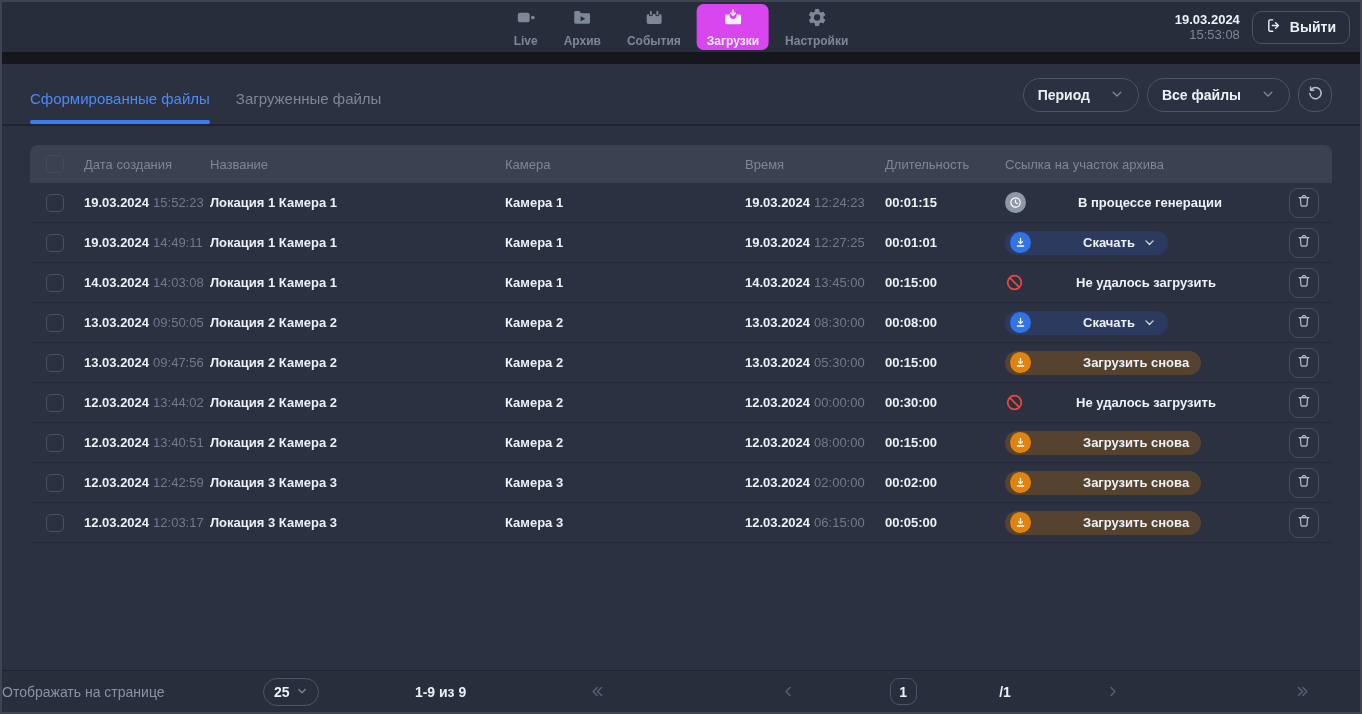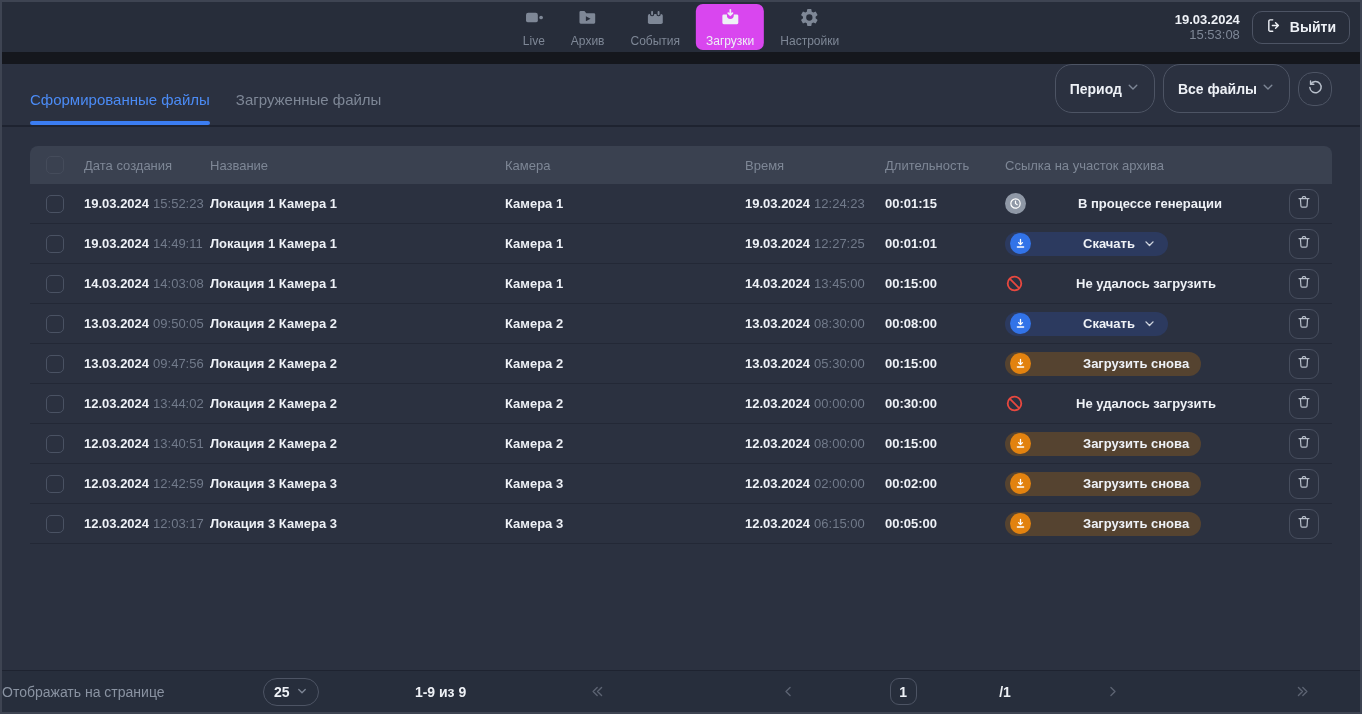--- a/index.html
+++ b/index.html
@@ -25,40 +25,40 @@
   *{margin:0;padding:0;box-sizing:border-box;}
   html,body{width:1362px;height:714px;overflow:hidden;}
   body{font-family:"Liberation Sans","DejaVu Sans",sans-serif;background:#101218;color:var(--c-text);}
   .app{width:100%;height:100%;display:flex;flex-direction:column;border:2px solid var(--c-frame);background:var(--c-content);}
 
   
   .topbar{height:50px;flex:0 0 50px;background:var(--c-topbar);display:flex;align-items:center;position:relative;}
   .main-nav{position:absolute;left:50%;top:0;height:100%;transform:translateX(-50%);display:flex;align-items:stretch;gap:6px;}
   .nav-item{display:flex;flex-direction:column;align-items:center;justify-content:center;gap:3px;padding:0 10px;margin:2px 0;border-radius:7px;color:var(--c-muted);cursor:pointer;}
   .nav-item svg{width:21px;height:21px;}
-  .nav-item .nav-label{font-size:12px;line-height:12px;}
+  .nav-item .nav-label{font-size:12px;line-height:12px;font-weight:bold;}
   .nav-item.active{background:#d946ef;color:#eef1f6;}
   .topbar-right{margin-left:auto;display:flex;align-items:center;gap:12px;padding-right:10px;}
   .datetime{text-align:right;line-height:15px;}
   .dt-date{font-size:13px;font-weight:bold;color:var(--c-text);}
   .dt-time{font-size:13px;color:var(--c-muted);}
   .logout-btn{display:flex;align-items:center;gap:7px;height:33px;padding:0 13px;border:1px solid var(--c-border);border-radius:10px;background:transparent;color:var(--c-text);font-size:14px;font-weight:bold;font-family:inherit;cursor:pointer;}
   .logout-btn svg{width:17px;height:17px;}
 
   .band{height:12px;flex:0 0 12px;background:var(--c-band);}
 
   
   .content{flex:1 1 auto;background:var(--c-content);display:flex;flex-direction:column;overflow:hidden;}
   .tabs-row{flex:0 0 62px;display:flex;align-items:flex-end;justify-content:space-between;padding:0 28px;border-bottom:2px solid #1e2330;}
   .tabs{display:flex;gap:26px;}
   .tab{position:relative;font-size:15px;color:var(--c-muted);padding:0 0 17px;cursor:pointer;}
   .tab.active{color:#4b8bf5;}
   .tab.active::after{content:"";position:absolute;left:0;right:0;bottom:0;height:4px;border-radius:2px;background:#3b7df2;}
   .filter-actions{display:flex;align-items:center;gap:8px;padding-bottom:12px;}
-  .pill-btn{display:flex;align-items:center;gap:4px;height:49px;padding:0 14px;border:1px solid var(--c-border);border-radius:17px;background:transparent;color:var(--c-text);font-size:14px;font-weight:bold;font-family:inherit;cursor:pointer;}
+  .pill-btn{display:flex;align-items:center;gap:20px;height:34px;padding:0 14px;border:1px solid var(--c-border);border-radius:17px;background:transparent;color:var(--c-text);font-size:14px;font-weight:bold;font-family:inherit;cursor:pointer;}
   .pill-btn svg{width:14px;height:14px;color:var(--c-muted);}
   .round-btn{width:34px;height:34px;border:1px solid var(--c-border);border-radius:15px;background:transparent;color:#b9c0cc;display:flex;align-items:center;justify-content:center;cursor:pointer;}
   .round-btn svg{width:17px;height:17px;}
 
   
   .table{margin:19px 28px 0;}
   .trow,.thead{display:grid;grid-template-columns:54px 126px 295px 240px 140px 120px 1fr 56px;align-items:center;}
   .thead{height:38px;background:var(--c-thead);border-radius:8px 8px 0 0;color:var(--c-muted);font-size:13px;}
   .trow{height:40px;border-bottom:1px solid var(--c-line);font-size:13px;}
   .cell{display:flex;align-items:center;gap:4px;white-space:nowrap;overflow:hidden;}

